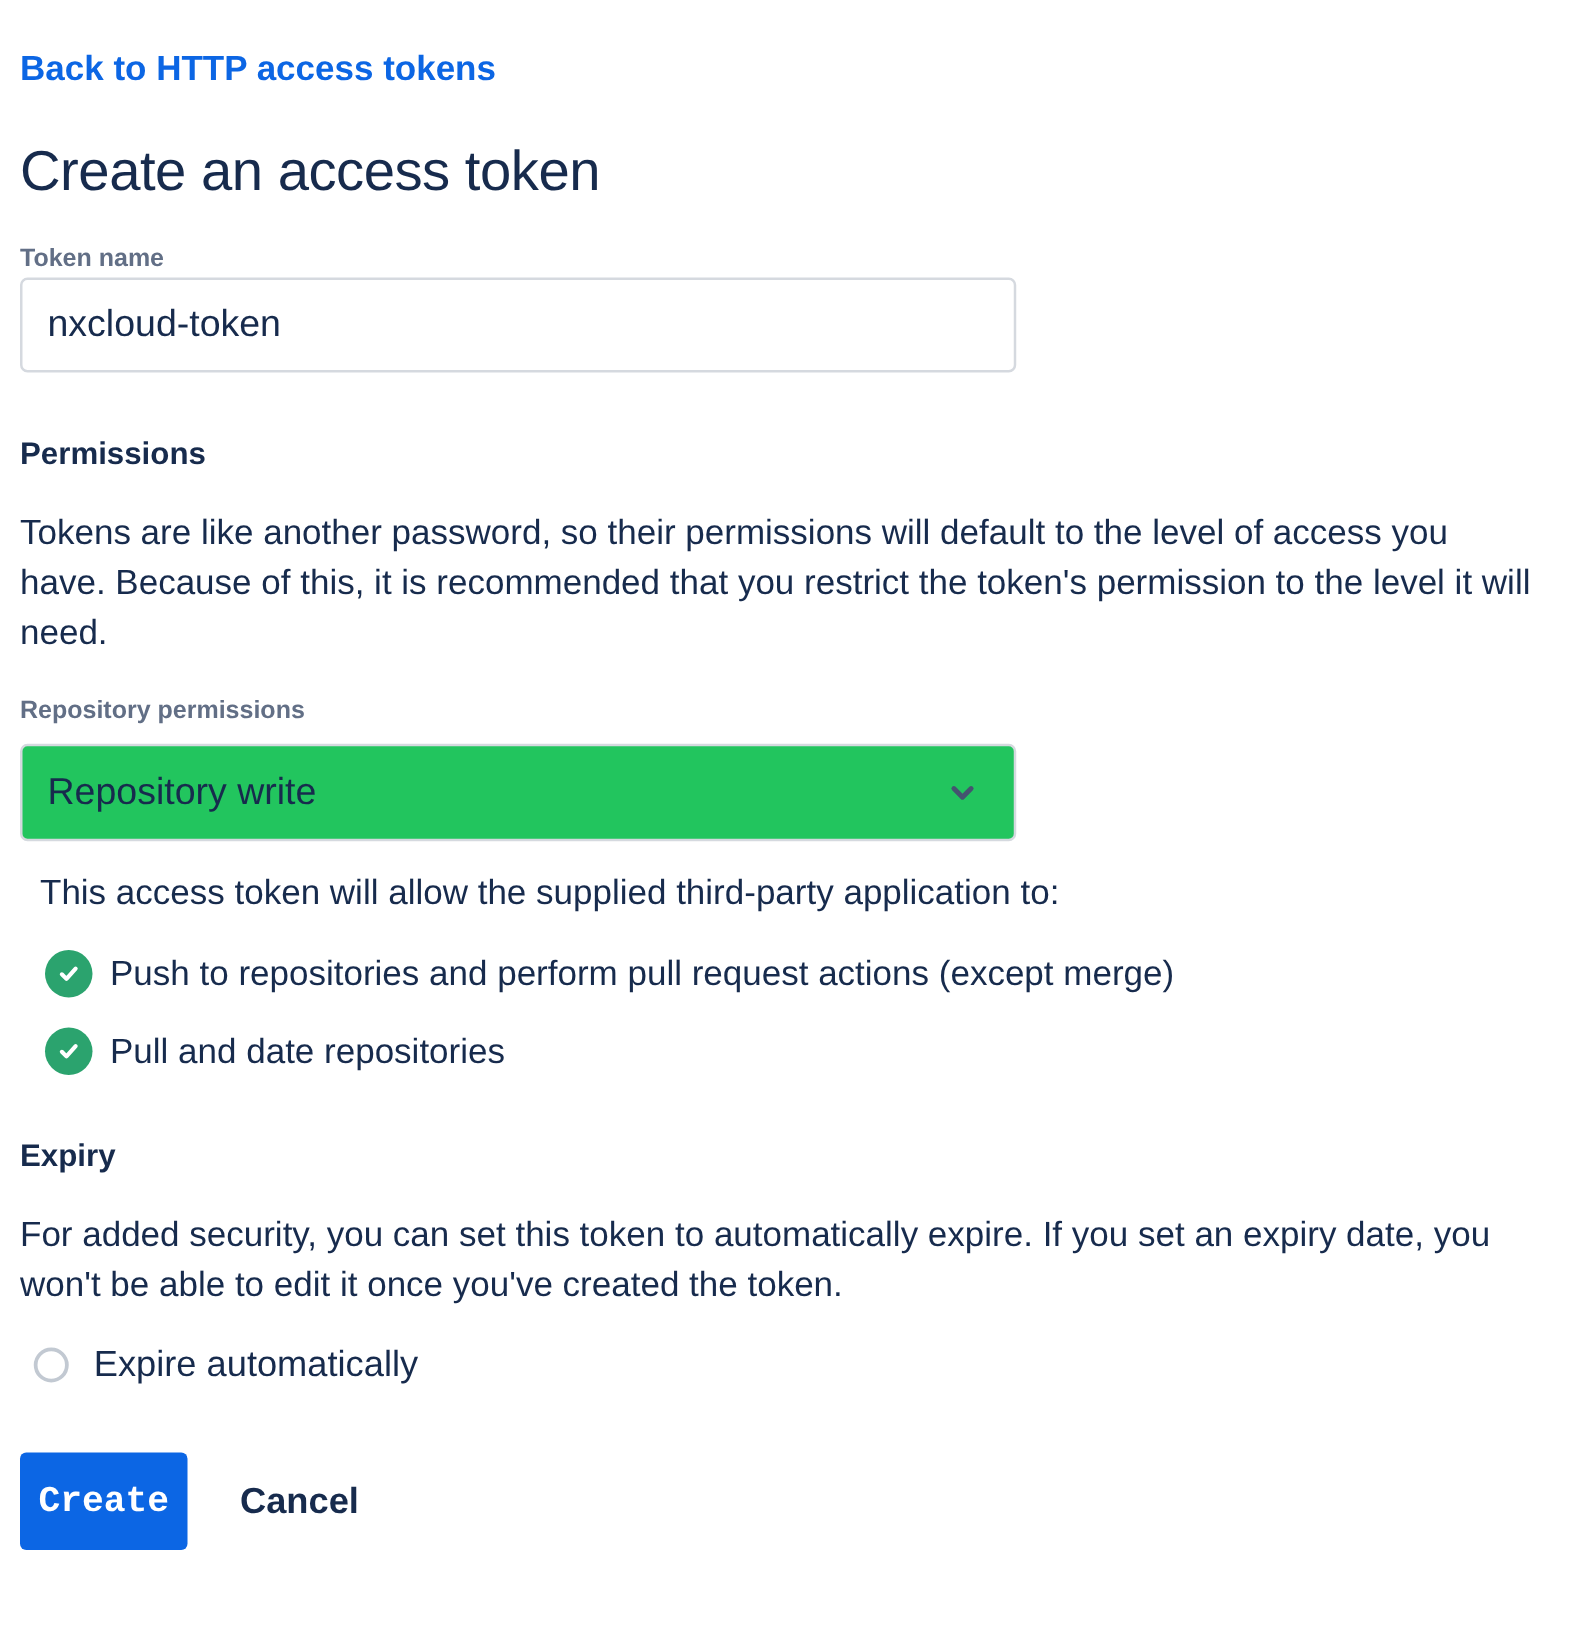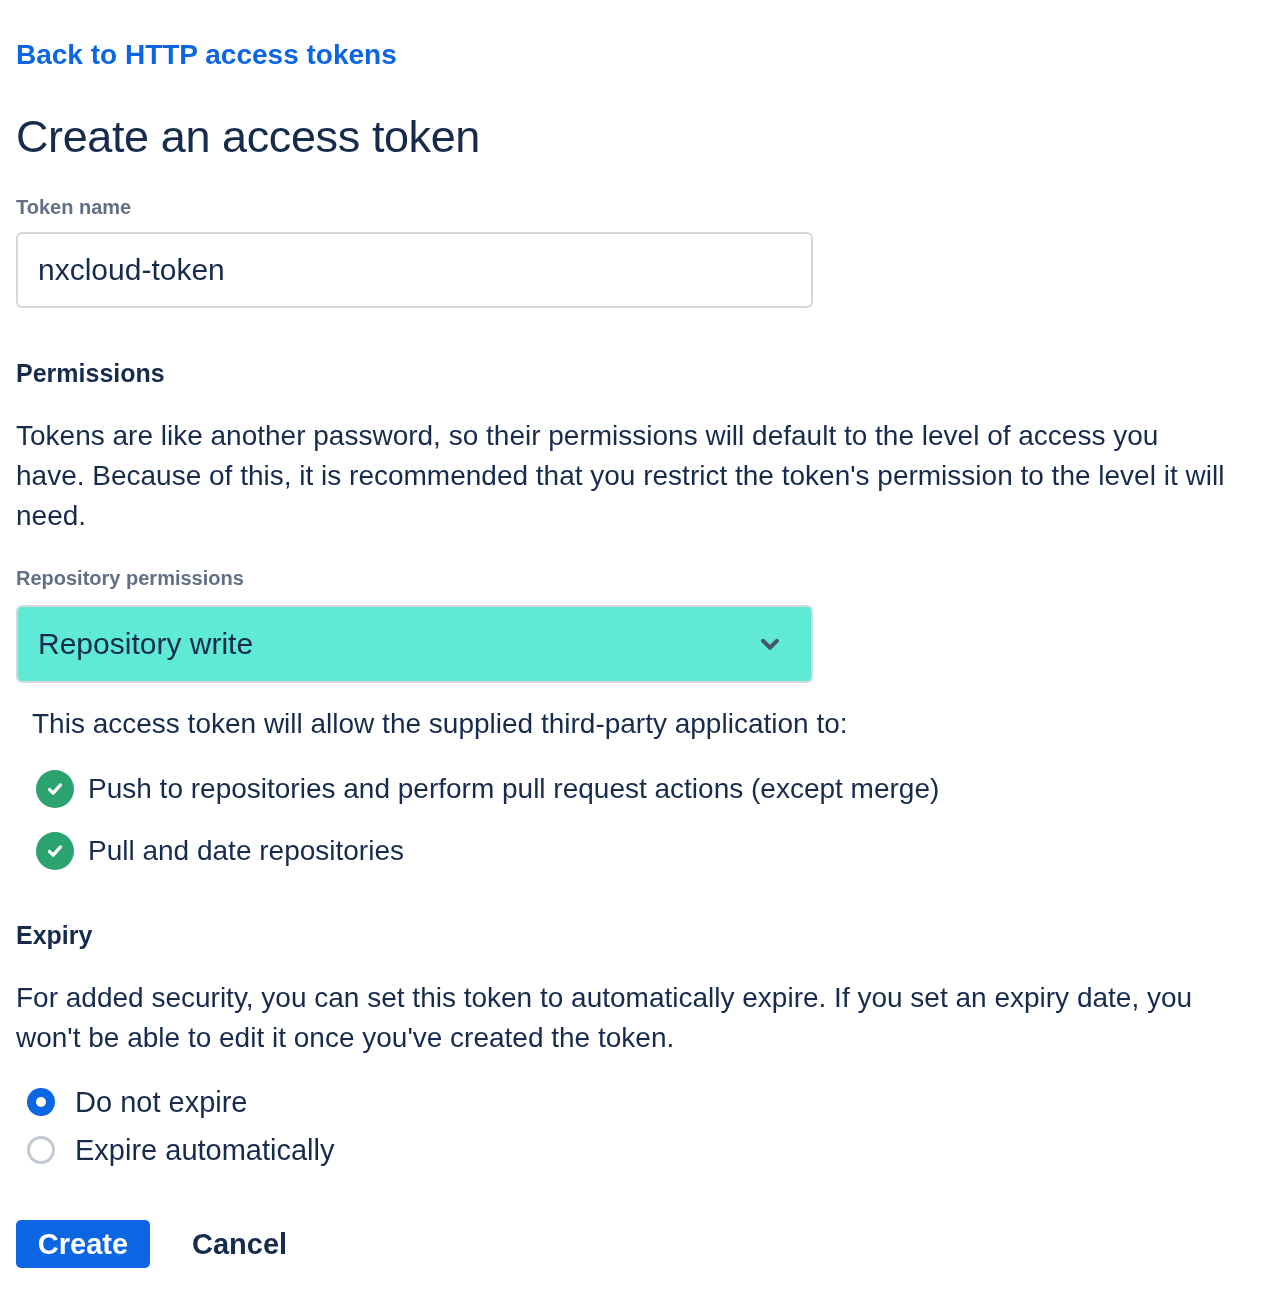--- a/index.html
+++ b/index.html
@@ -27,36 +27,36 @@
   }
   h1.page-title{
     margin:37px 0 0 0;font-size:45px;line-height:56px;font-weight:400;
     letter-spacing:-0.4px;color:var(--heading-text);
   }
   .field-label{
     margin-top:27px;font-size:20px;line-height:30px;font-weight:700;
     color:var(--label-gray);
   }
   .text-input{
-    display:block;margin-top:10px;width:797px;height:76px;
+    display:block;margin-top:0;width:797px;height:76px;
     border:2px solid var(--input-border);border-radius:6px;background:#fff;
     padding:0 20px;font-size:30px;color:var(--body-text);
     font-family:inherit;outline:none;
   }
   h2.section-heading{
     margin:44px 0 0 0;font-size:25px;line-height:42px;font-weight:600;
     color:var(--heading-text);
   }
   p.section-desc{
     margin:22px 0 0 0;font-size:28px;line-height:40px;max-width:1214px;
     color:var(--body-text);
   }
   .select{
     margin-top:12px;width:797px;height:78px;
-    border:2px solid var(--input-border);border-radius:6px;background:#5eead4;
+    border:2px solid var(--input-border);border-radius:6px;background:#22c55e;
     display:flex;align-items:center;justify-content:space-between;
     padding:0 26px 0 20px;font-size:30px;cursor:pointer;
   }
   .select .chevron{display:flex;align-items:center;}
   p.allow-intro{margin:21px 0 0 16px;font-size:28px;line-height:40px;}
   ul.capabilities{list-style:none;margin:26px 0 0 0;padding:0;}
   ul.capabilities li{
     display:flex;align-items:center;gap:14px;height:38px;margin:0 0 24px 20px;
   }
   .check-circle{
@@ -73,23 +73,23 @@
   .radio-row.selected .radio{
     border:none;background:var(--radio-selected);
   }
   .radio-row.selected .radio::after{
     content:"";position:absolute;left:50%;top:50%;width:10px;height:10px;
     margin:-5px 0 0 -5px;border-radius:50%;background:#fff;
   }
   .radio-label{font-size:29px;line-height:40px;}
   .actions{margin-top:46px;display:flex;align-items:center;gap:42px;}
   .btn-primary{
-    width:134px;height:48px;border:none;border-radius:5px;cursor:pointer;
+    width:134px;height:78px;border:none;border-radius:5px;cursor:pointer;
     background:var(--primary-btn);color:#ffffff;font-size:29px;font-weight:600;
-    font-family:Liberation Sans, sans-serif;display:flex;align-items:center;justify-content:center;
+    font-family:Liberation Mono, monospace;display:flex;align-items:center;justify-content:center;
   }
   .btn-subtle{
     border:none;background:transparent;cursor:pointer;padding:0;
     font-size:29px;font-weight:700;color:var(--heading-text);font-family:inherit;
   }
 </style>
 </head>
 <body>
 
 
@@ -136,24 +136,20 @@
     </span>
     <span class="capability-text">Pull and date repositories</span>
   </li>
 </ul>
 
 <h2 class="section-heading">Expiry</h2>
 
 <p class="section-desc">For added security, you can set this token to automatically expire. If you set an expiry date, you won't be able to edit it once you've created the token.</p>
 
 <div class="radio-group">
-  <div class="radio-row selected">
-    <span class="radio"></span>
-    <span class="radio-label">Do not expire</span>
-  </div>
   <div class="radio-row">
     <span class="radio"></span>
     <span class="radio-label">Expire automatically</span>
   </div>
 </div>
 
 <div class="actions">
   <button class="btn-primary">Create</button>
   <button class="btn-subtle">Cancel</button>
 </div>

